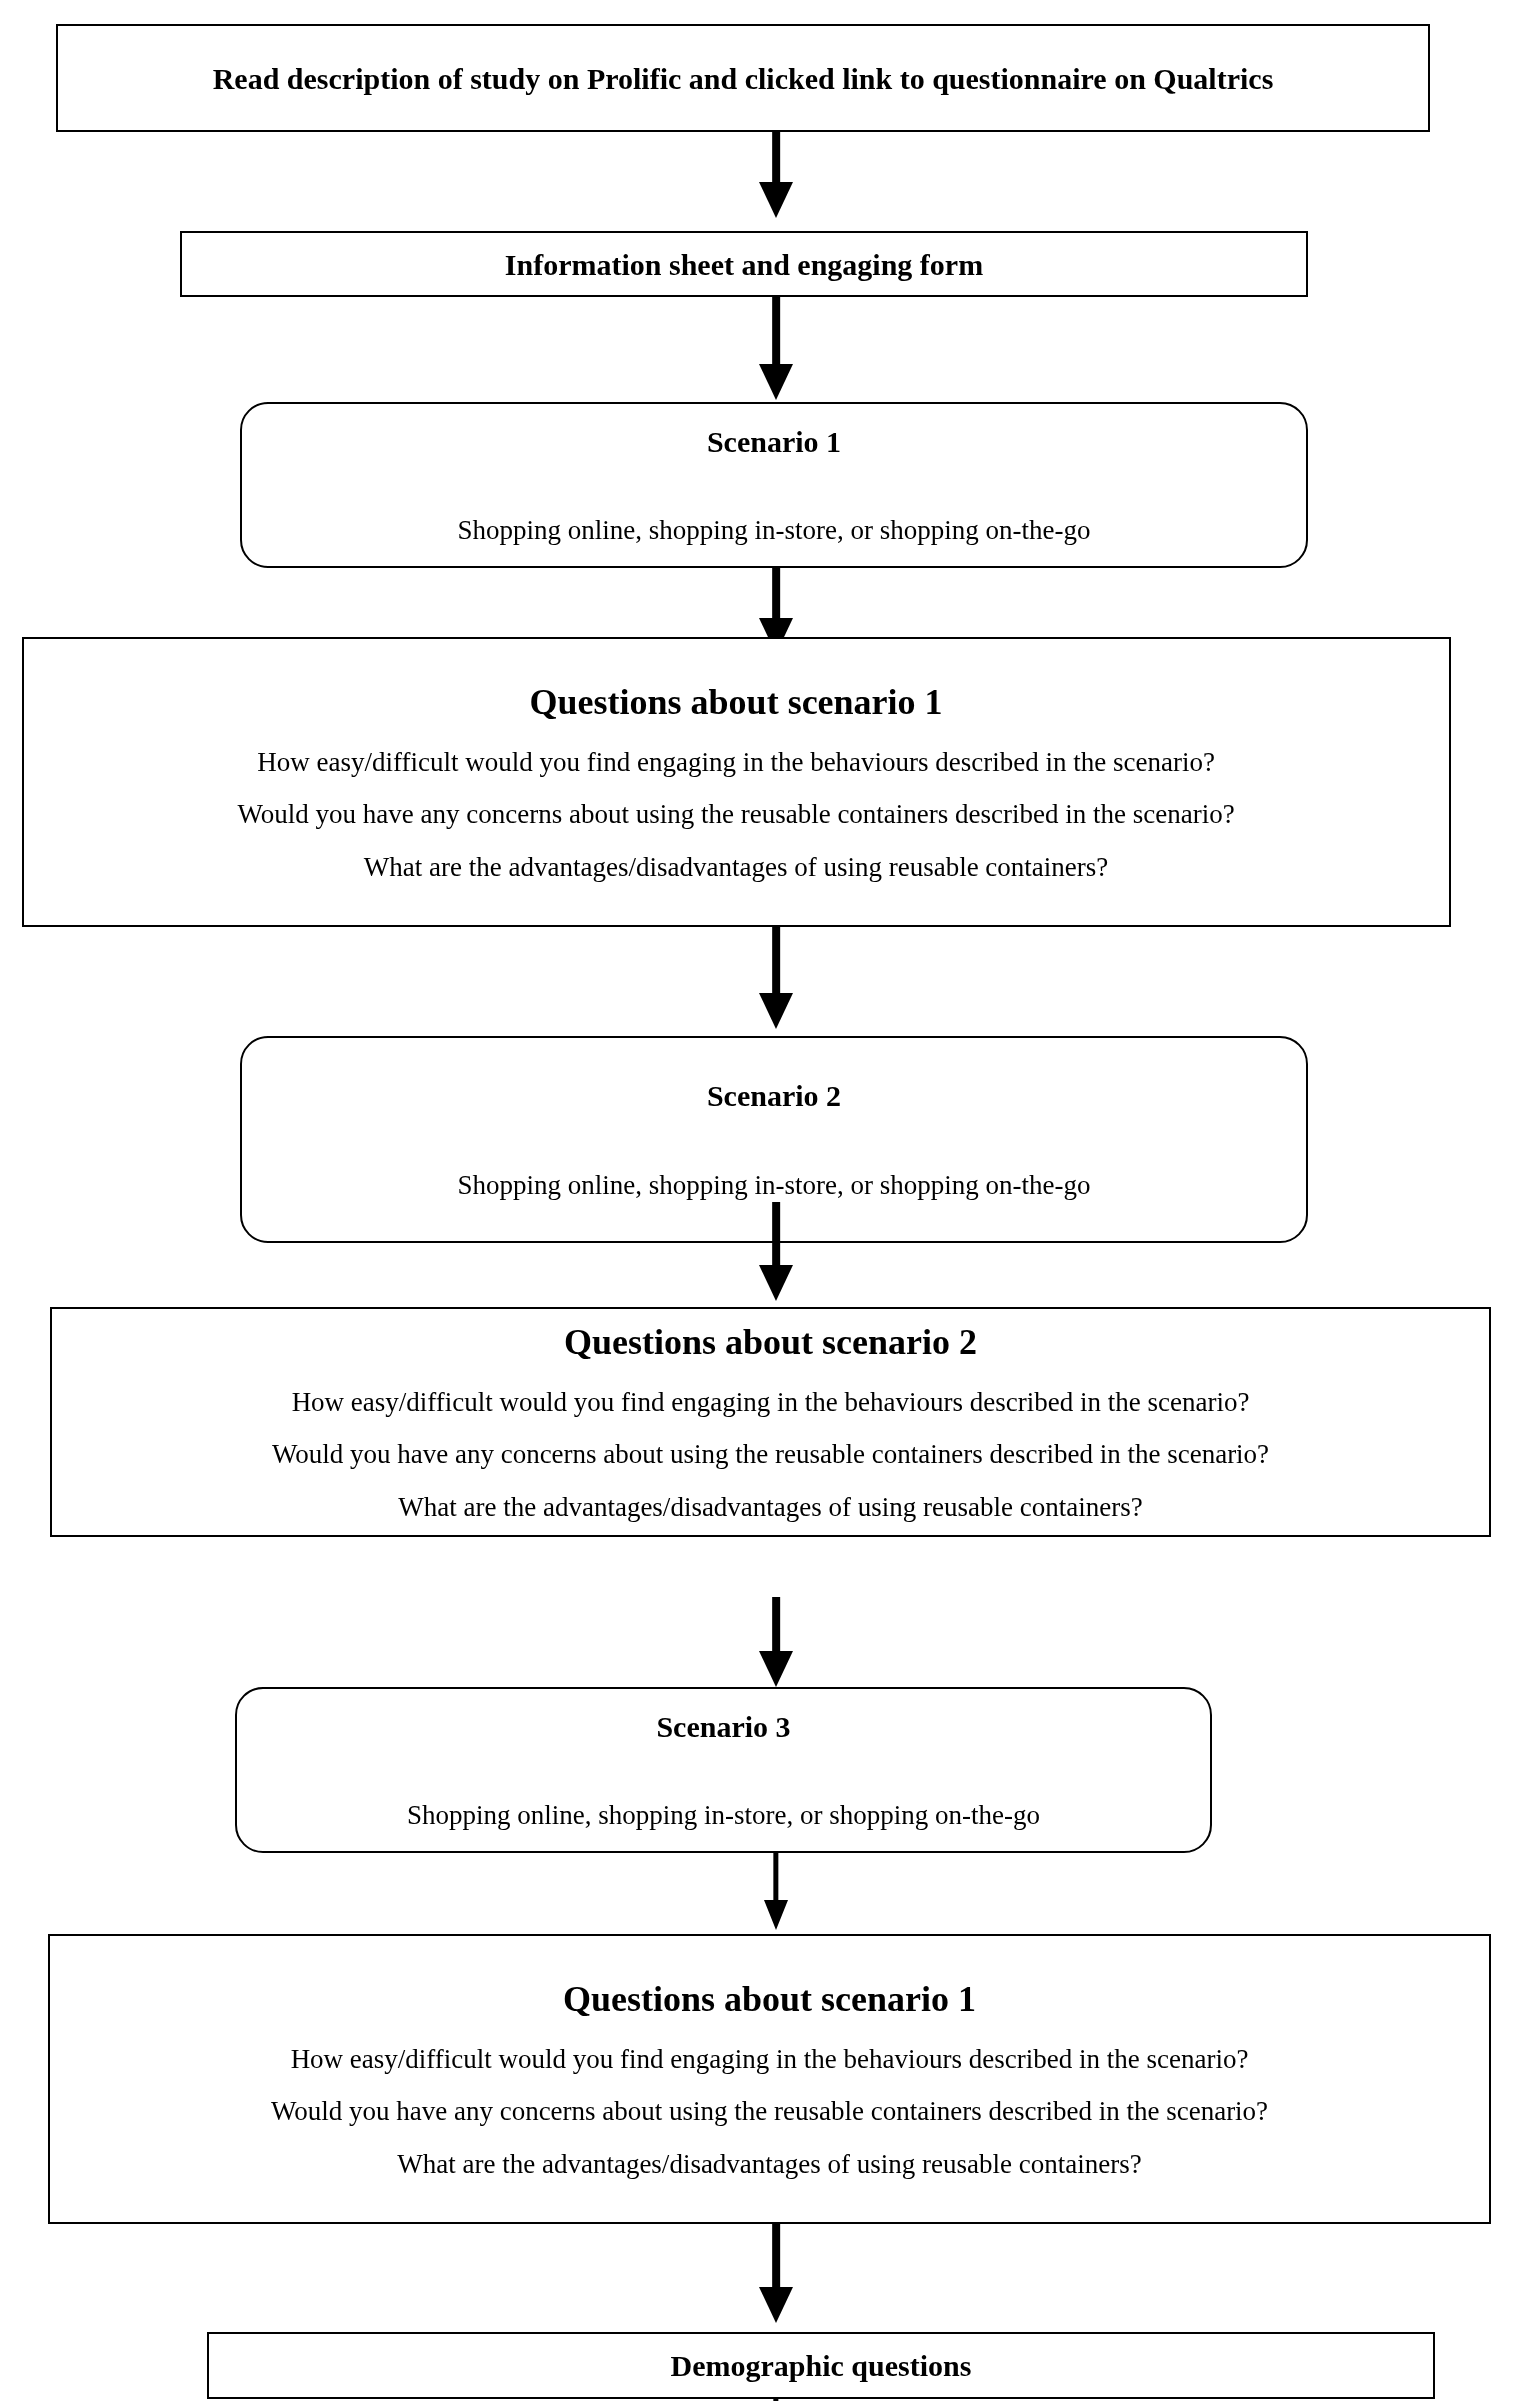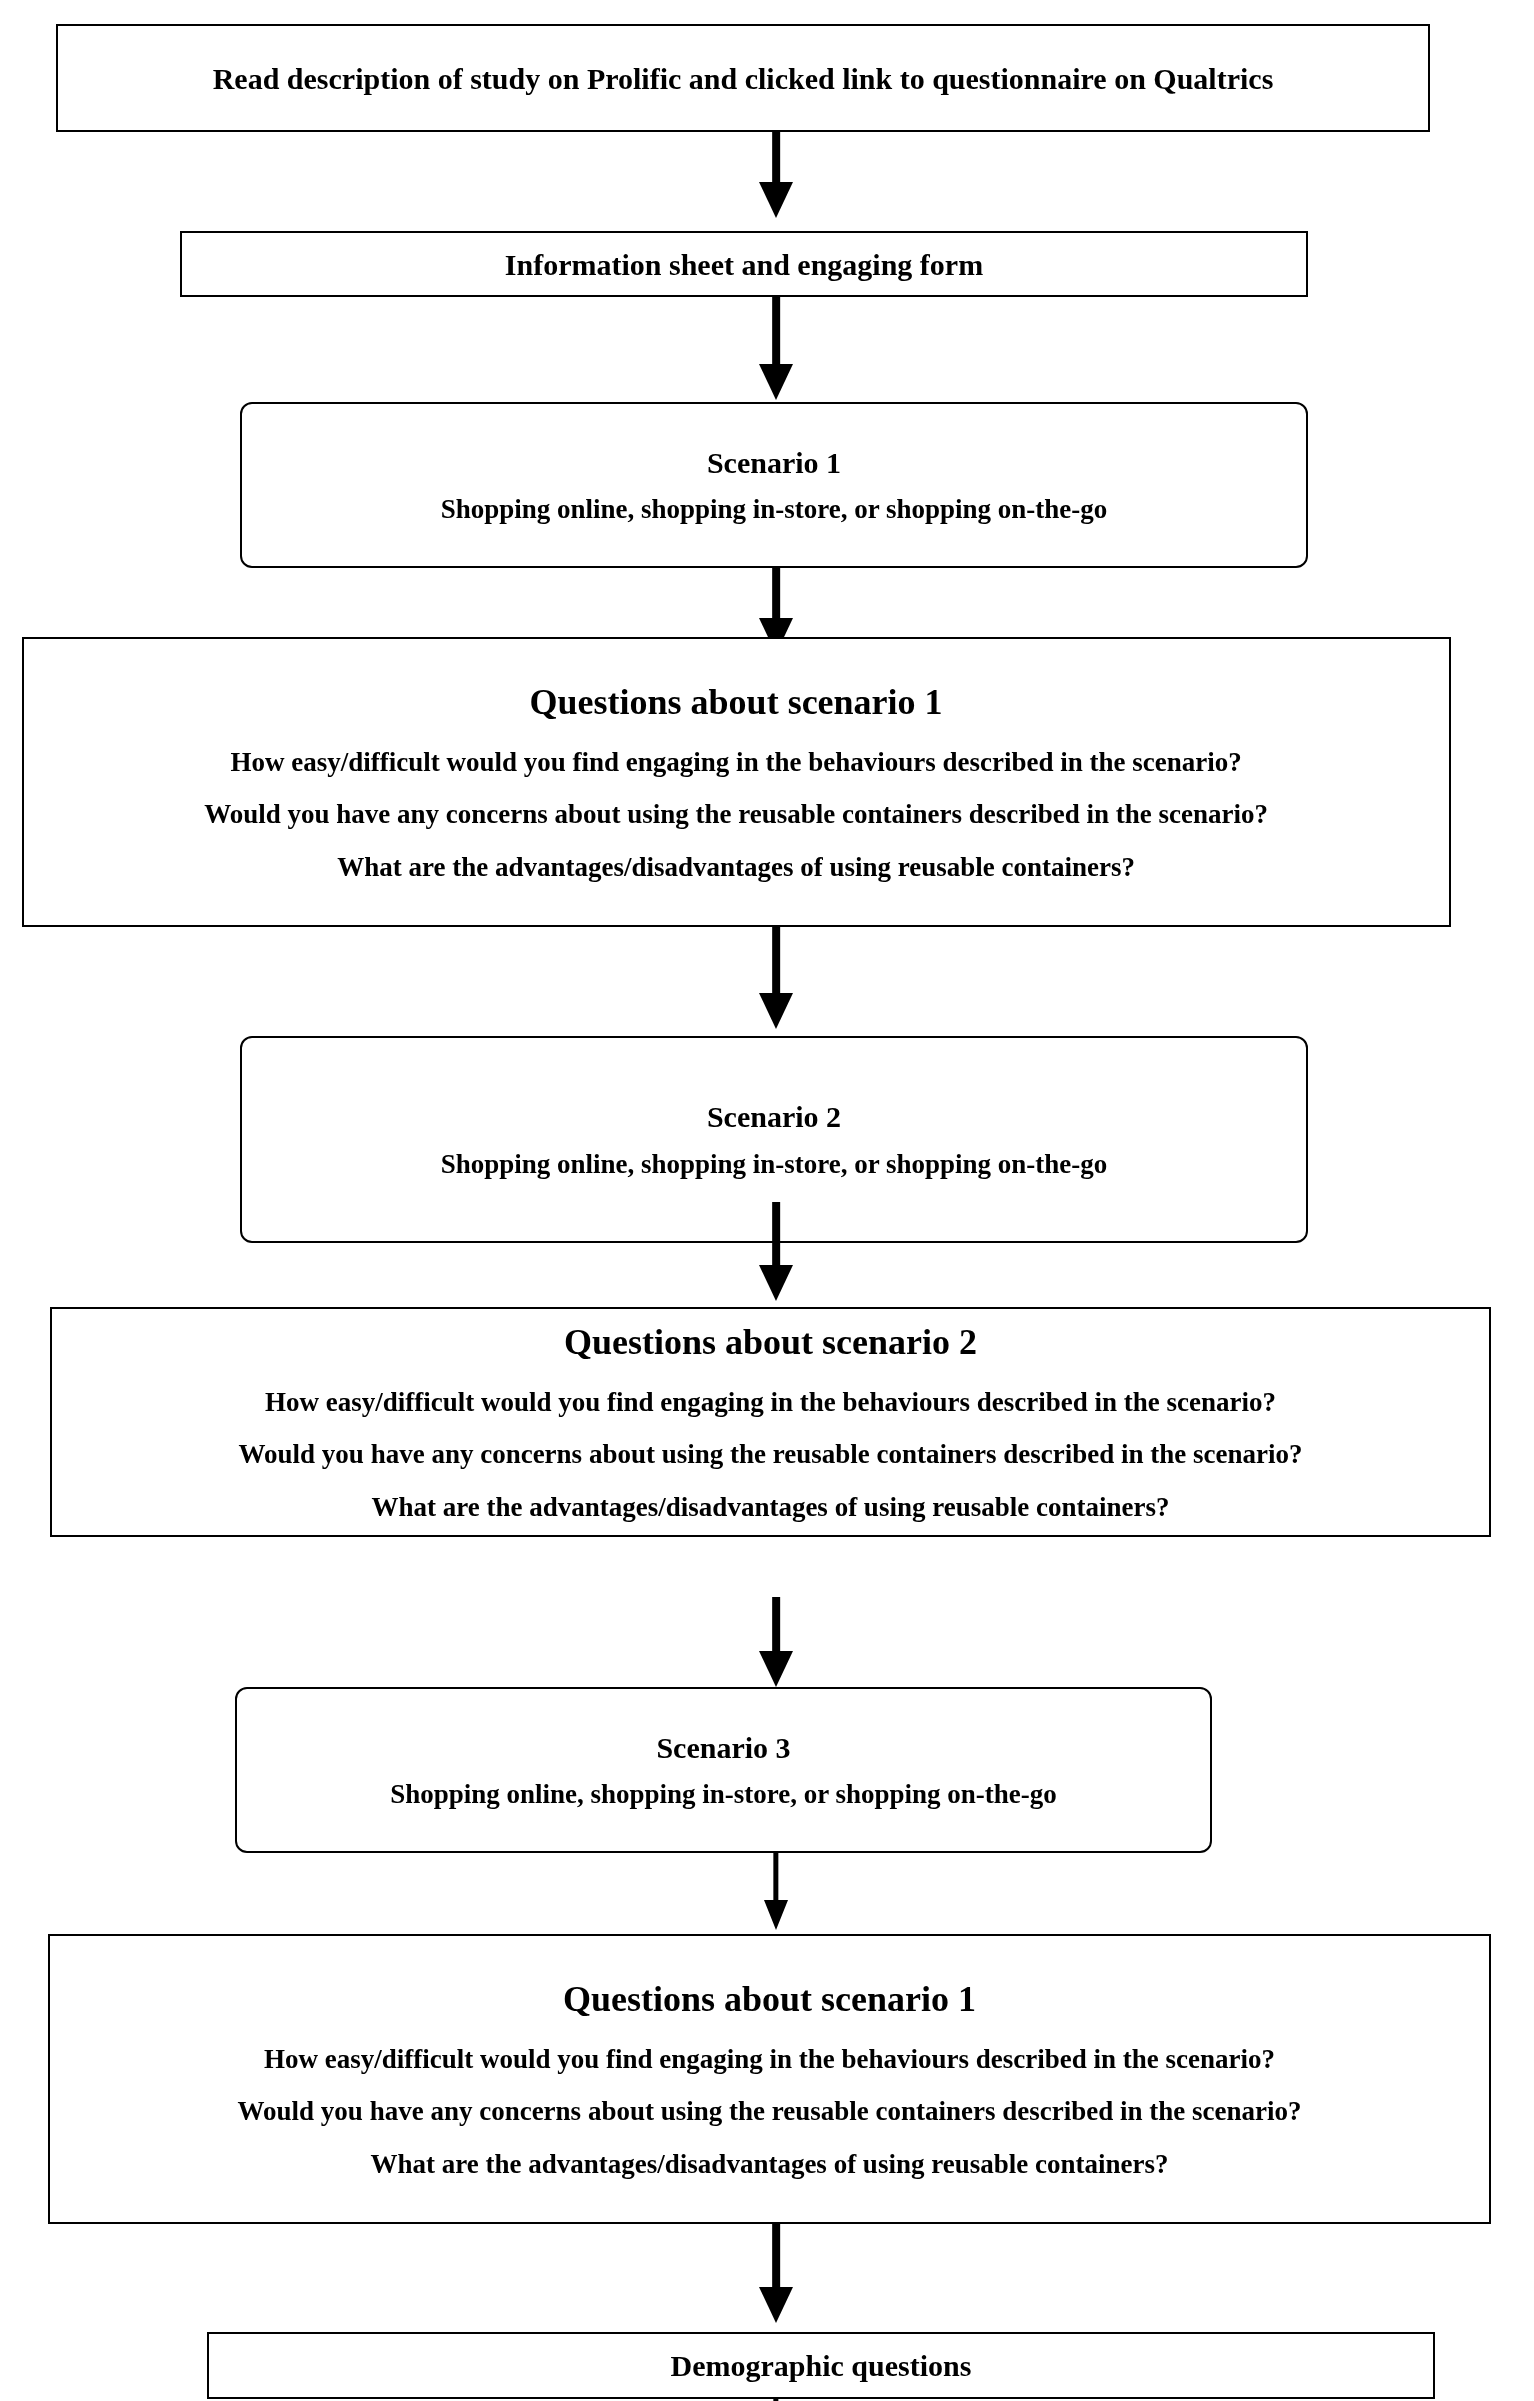--- a/index.html
+++ b/index.html
@@ -24,29 +24,30 @@
     background: #ffffff;
     border: 2.4px solid #000000;
     display: flex;
     flex-direction: column;
     align-items: center;
     justify-content: center;
     text-align: left;
     padding: 4.8px 12.5px;
   }
   .node.rounded {
-    border-radius: 12px;
+    border-radius: 28px;
+    gap: 21px;
   }
   .node .title {
     font-weight: bold;
     line-height: 1.30;
     white-space: nowrap;
   }
   .node .line {
-    font-weight: bold;
+    font-weight: normal;
     line-height: 1.30;
     white-space: nowrap;
   }
   
   .fs-big   { font-size: 30px; }
   .fs-mid   { font-size: 36px; }
   .fs-body  { font-size: 27px; }
 
   .node .sub-gap { height: 10.6px; }
   .qlist .line { margin-top: 17.3px; }

